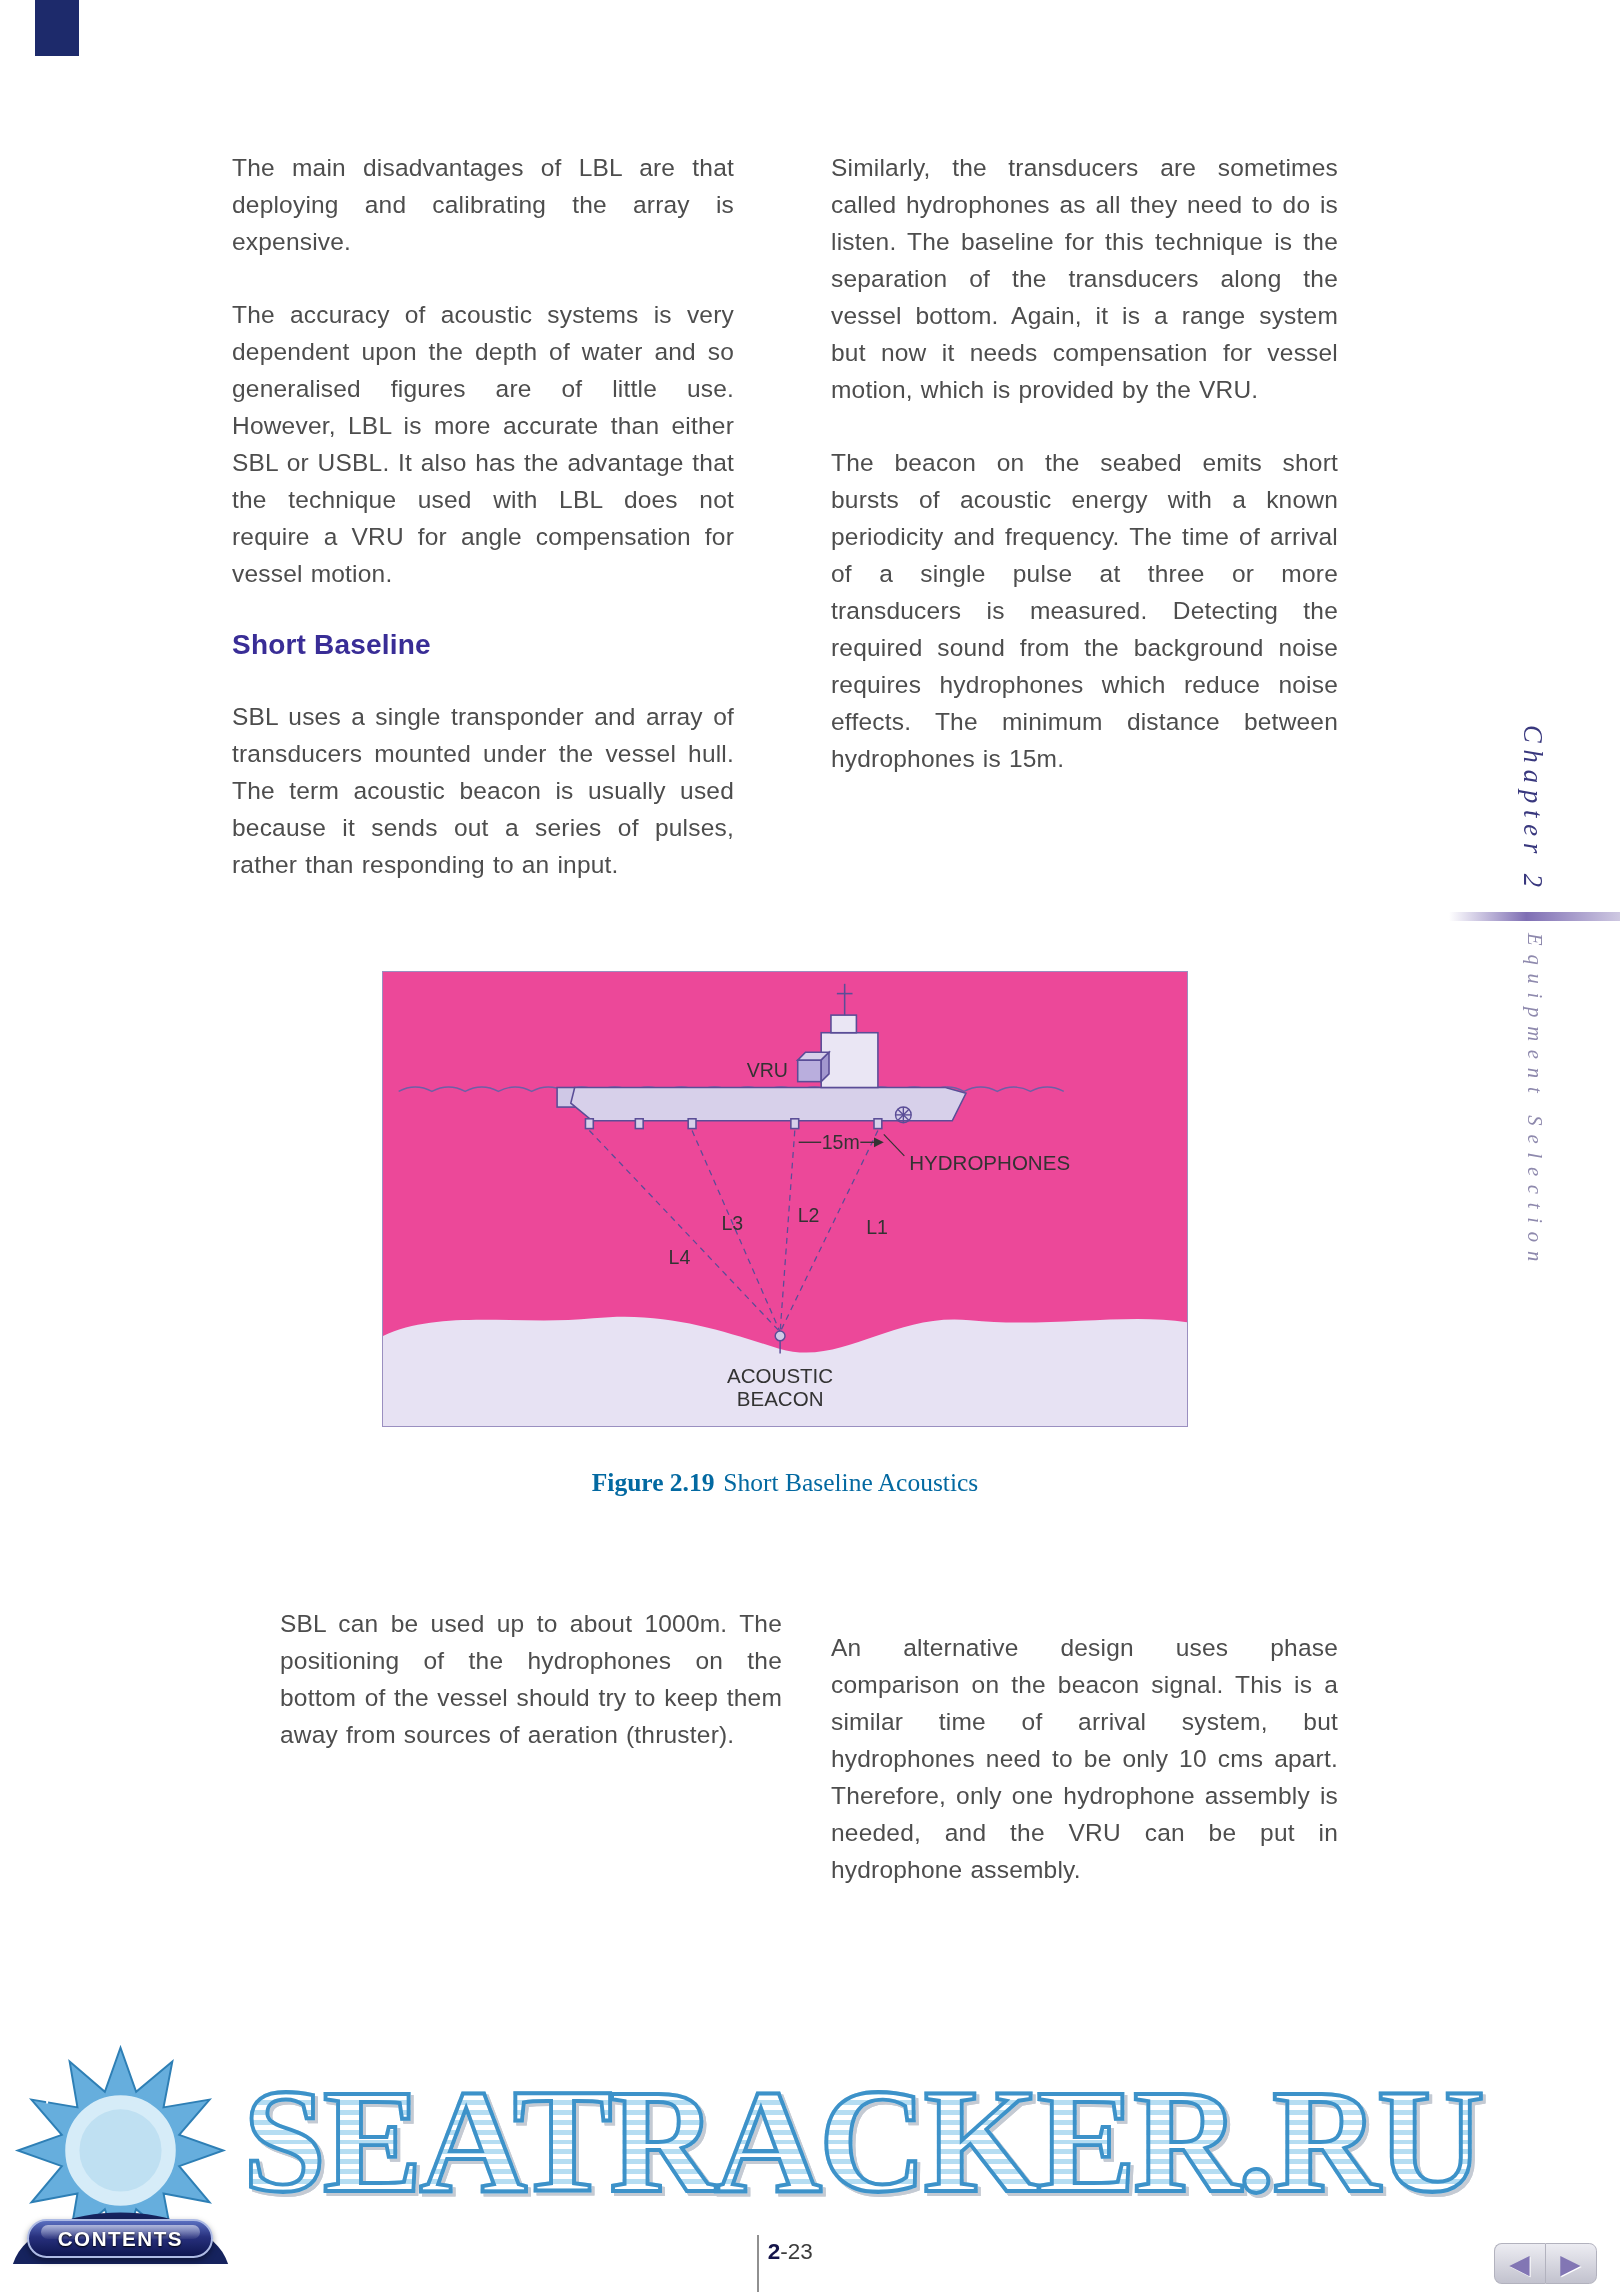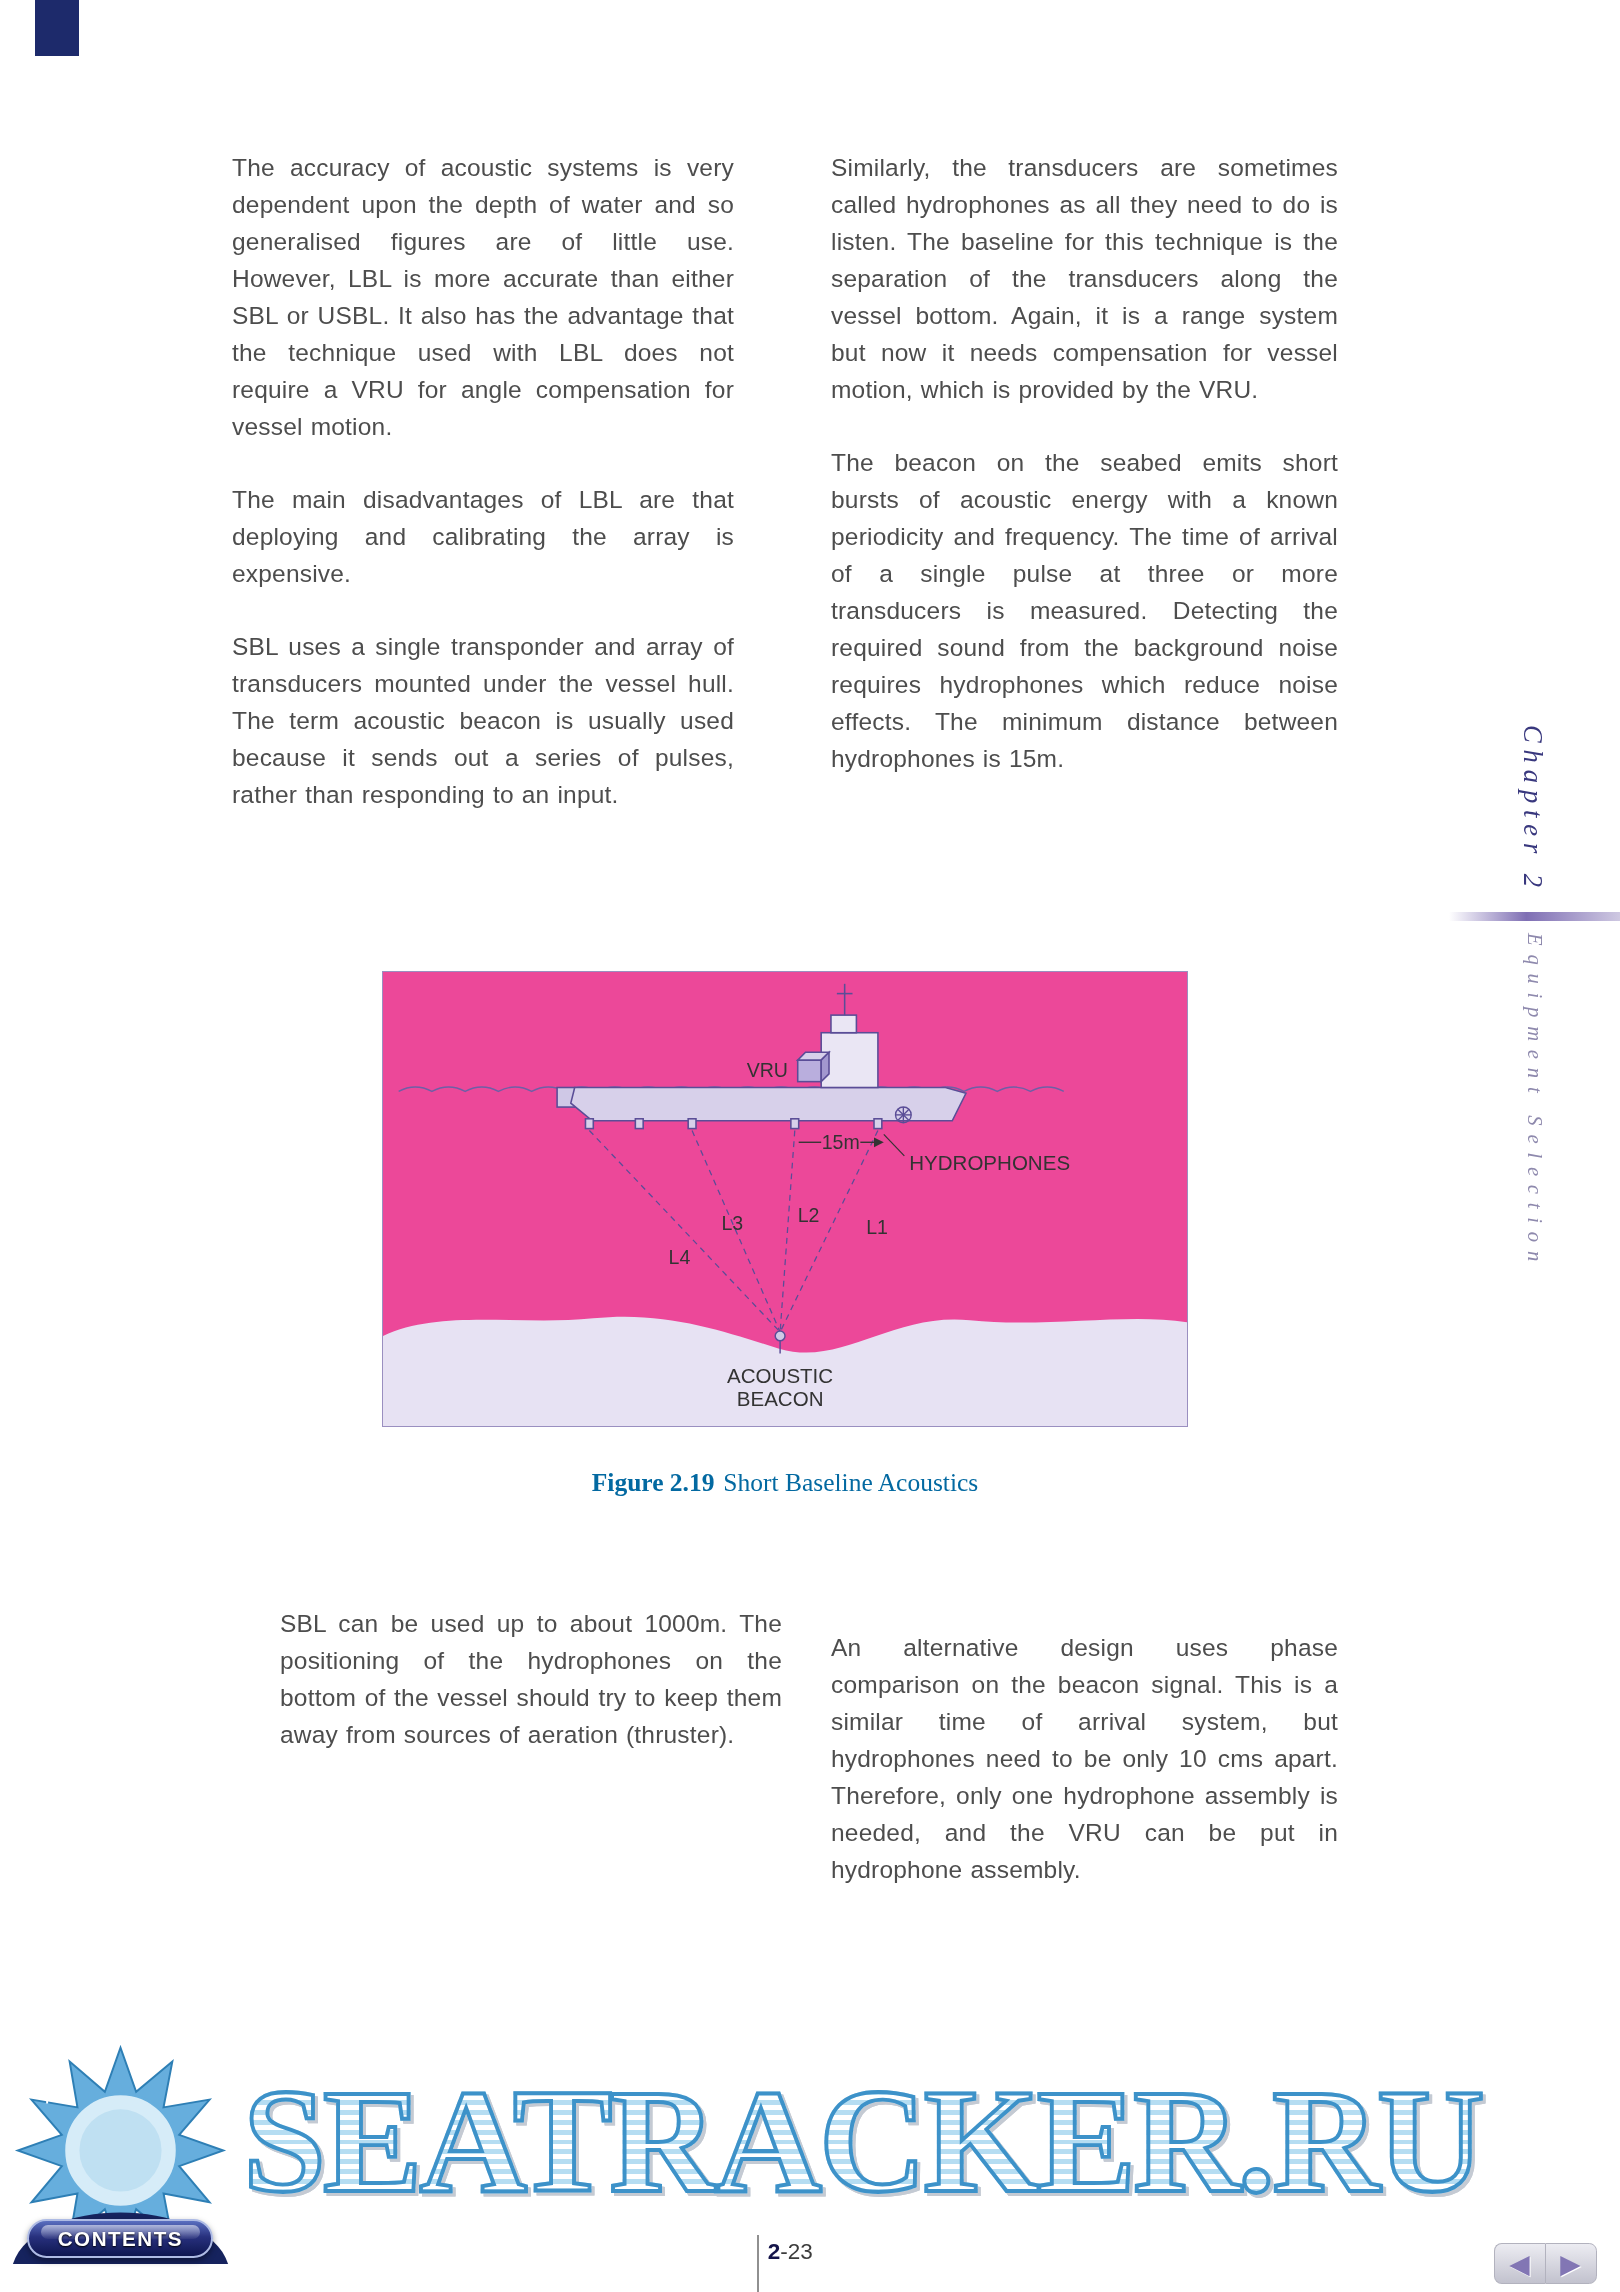--- a/index.html
+++ b/index.html
@@ -78,22 +78,23 @@
   .nav-btn.next{border-radius:0 7.8px 7.8px 0;}
 </style>
 </head>
 <body>
 
 <div class="page">
 
   <div class="corner-block"></div>
 
   <div class="col col-left-top">
+    <p>The main disadvantages of LBL are that deploying and calibrating the array is expensive.</p>
     <p>The accuracy of acoustic systems is very dependent upon the depth of water and so generalised figures are of little use. However, LBL is more accurate than either SBL or USBL. It also has the advantage that the technique used with LBL does not require a VRU for angle compensation for vessel motion.</p>
-    <p>The main disadvantages of LBL are that deploying and calibrating the array is expensive.</p>
+    <h2>Short Baseline</h2>
     <p>SBL uses a single transponder and array of transducers mounted under the vessel hull. The term acoustic beacon is usually used because it sends out a series of pulses, rather than responding to an input.</p>
   </div>
 
   <div class="col col-right-top">
     <p>Similarly, the transducers are sometimes called hydrophones as all they need to do is listen. The baseline for this technique is the separation of the transducers along the vessel bottom. Again, it is a range system but now it needs compensation for vessel motion, which is provided by the VRU.</p>
     <p>The beacon on the seabed emits short bursts of acoustic energy with a known periodicity and frequency. The time of arrival of a single pulse at three or more transducers is measured. Detecting the required sound from the background noise requires hydrophones which reduce noise effects. The minimum distance between hydrophones is 15m.</p>
   </div>
 
   <div class="figure-box">
     <svg viewBox="0 0 822 464">

